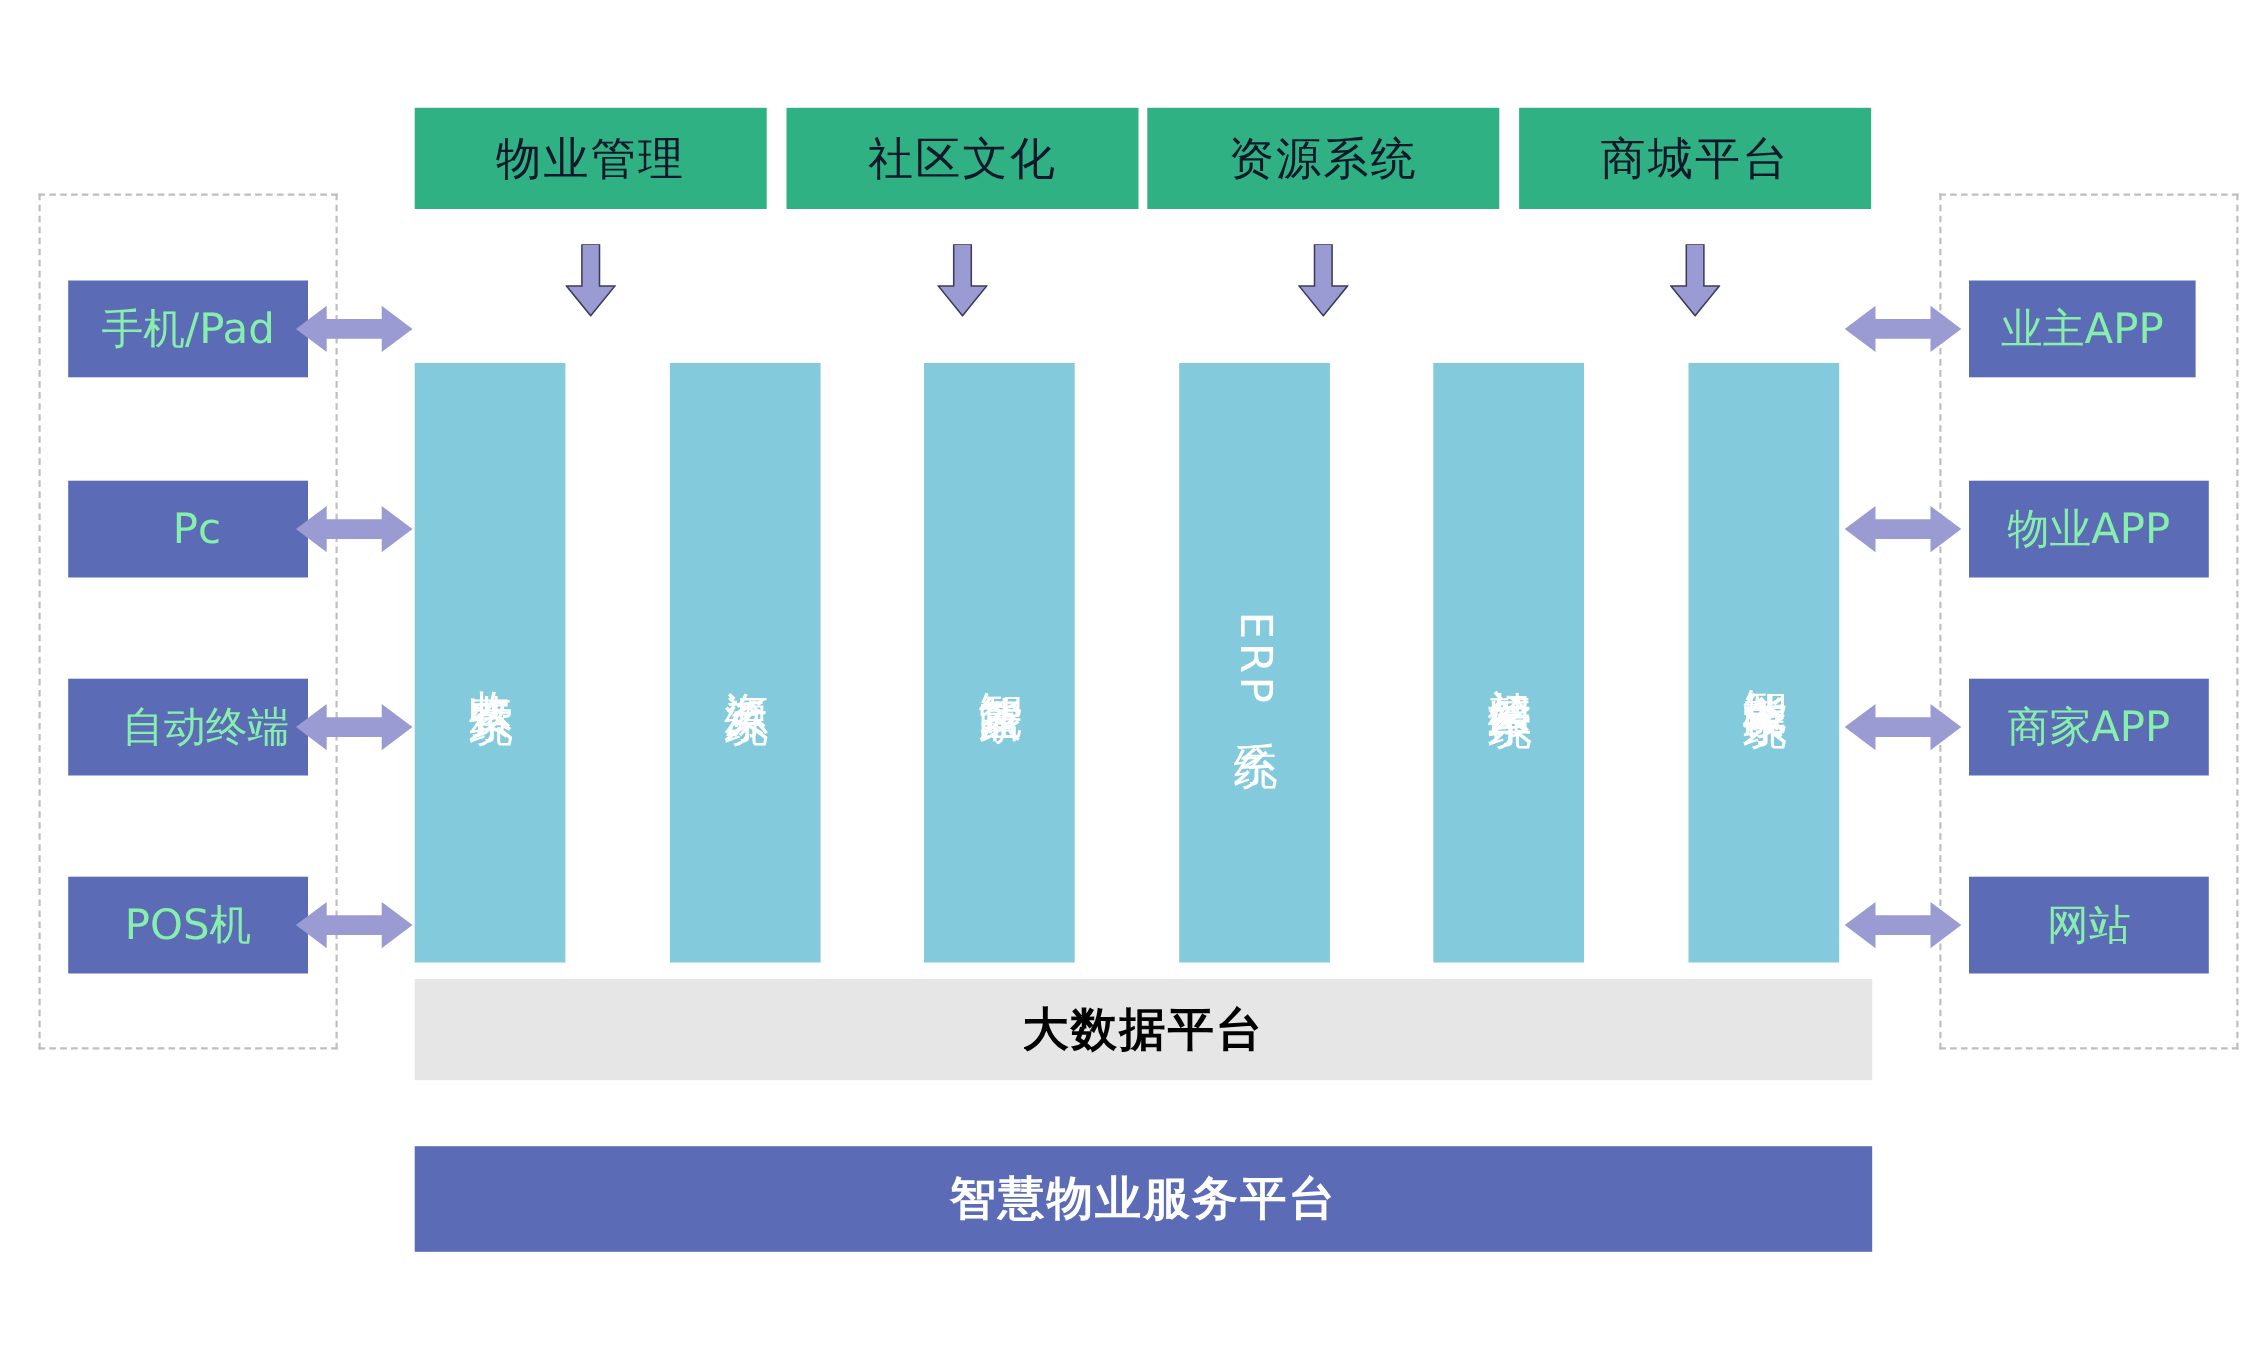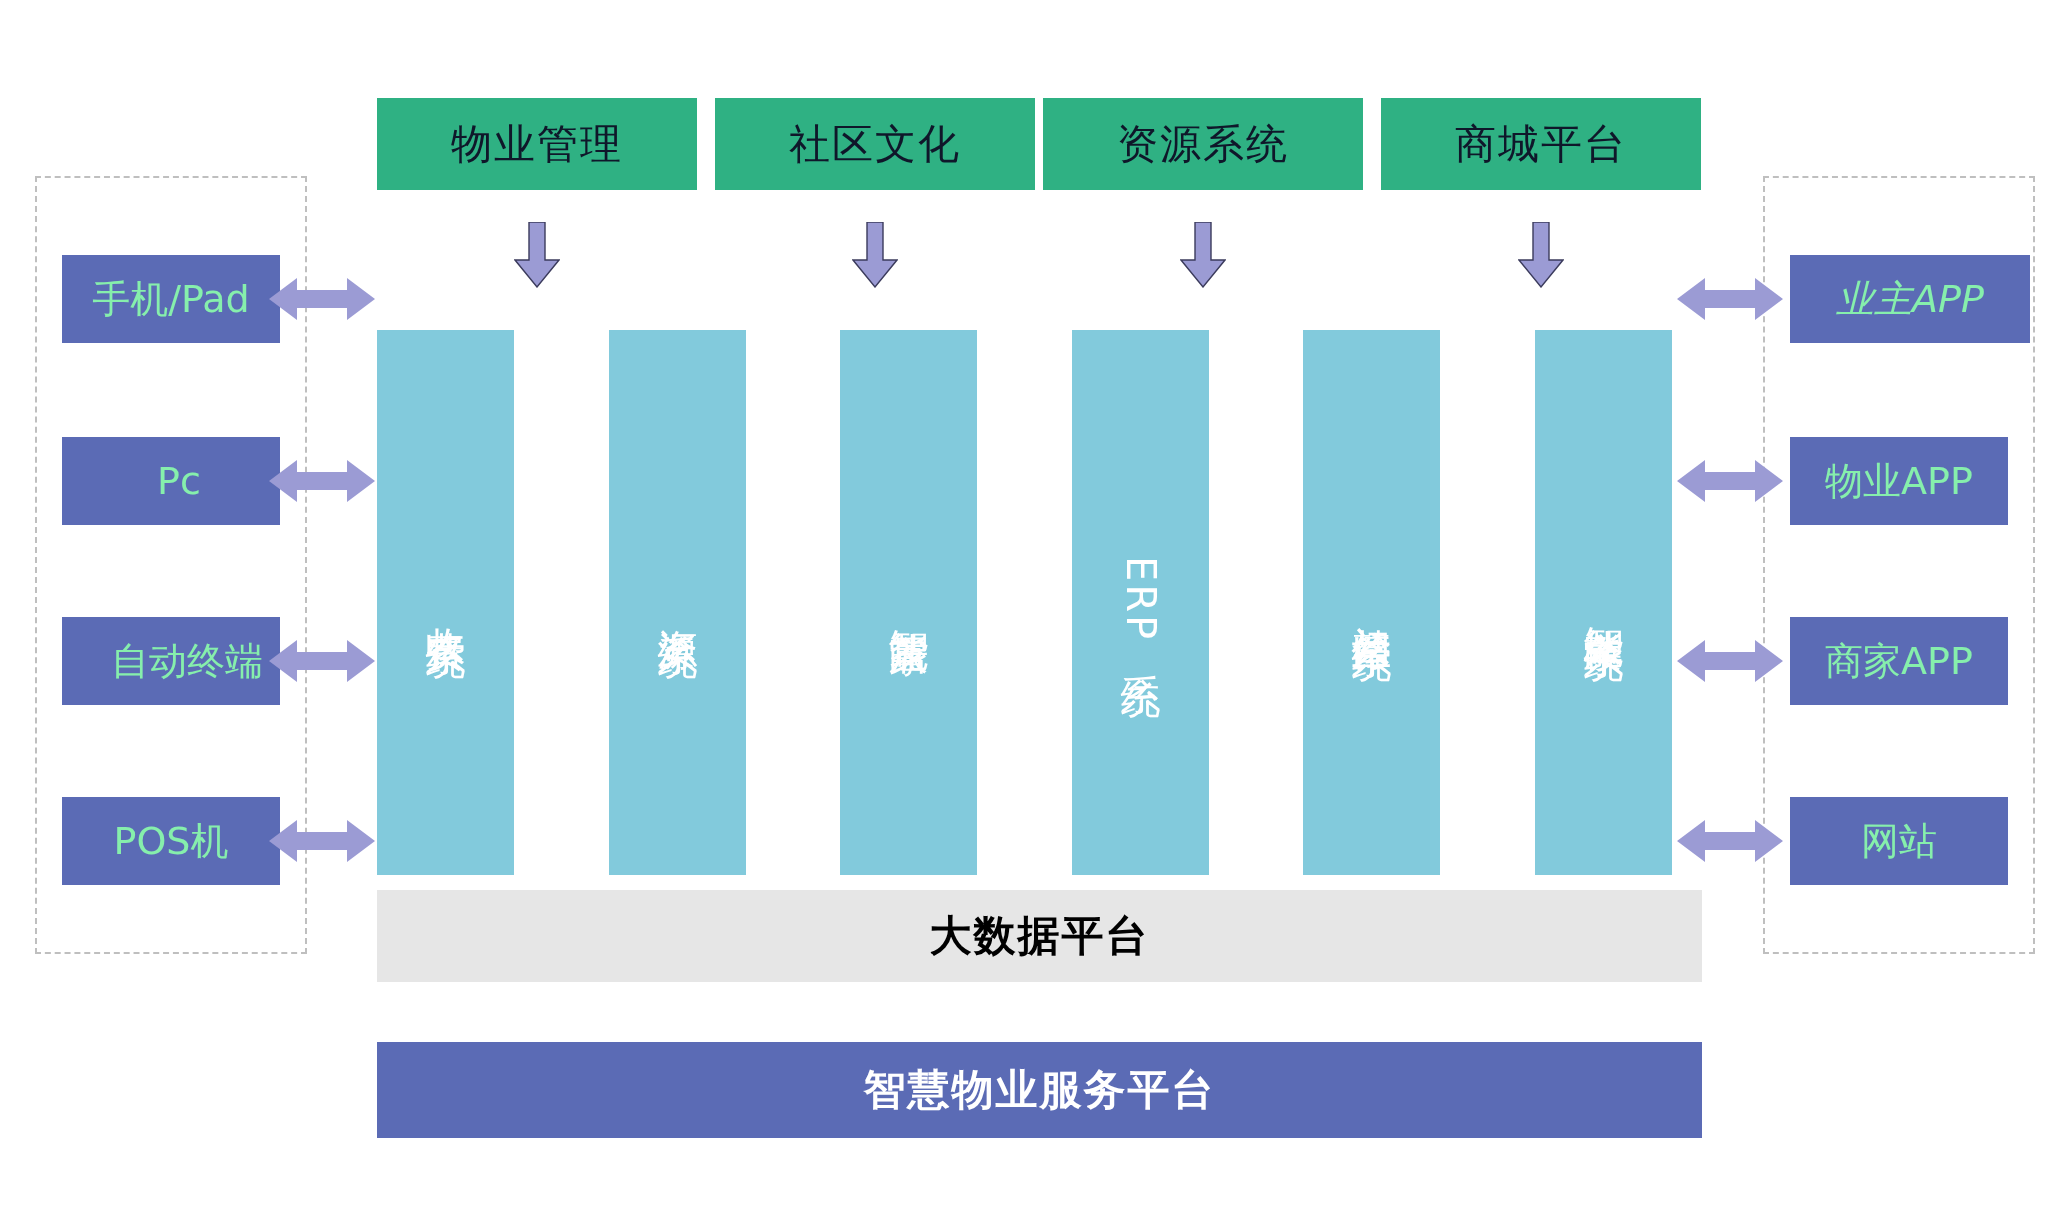--- a/index.html
+++ b/index.html
@@ -208,21 +208,21 @@
     <svg class="arrow-svg" viewBox="0 0 108 58" preserveAspectRatio="none" aria-hidden="true">
       <polygon points="1,29 29,8 29,20 79,20 79,8 107,29 79,50 79,38 29,38 29,50" fill="#9b9bd4"></polygon>
     </svg>
   </div>
   <div class="arrow-lr" style="left:268px; top:812px;">
     <svg class="arrow-svg" viewBox="0 0 108 58" preserveAspectRatio="none" aria-hidden="true">
       <polygon points="1,29 29,8 29,20 79,20 79,8 107,29 79,50 79,38 29,38 29,50" fill="#9b9bd4"></polygon>
     </svg>
   </div>
 
-  <div class="blue-box" style="left:1790px; top:255px; width:240px;font-style:italic;">
+  <div class="blue-box" style="left:1790px; top:255px; width:206px;">
     <span>业主APP</span>
   </div>
   <div class="blue-box" style="left:1790px; top:617px; width:218px;">
     <span>商家APP</span>
   </div>
   <div class="blue-box" style="left:1790px; top:437px; width:218px;">
     <span>物业APP</span>
   </div>
   <div class="blue-box" style="left:1790px; top:797px; width:218px;">
     <span>网站</span>

